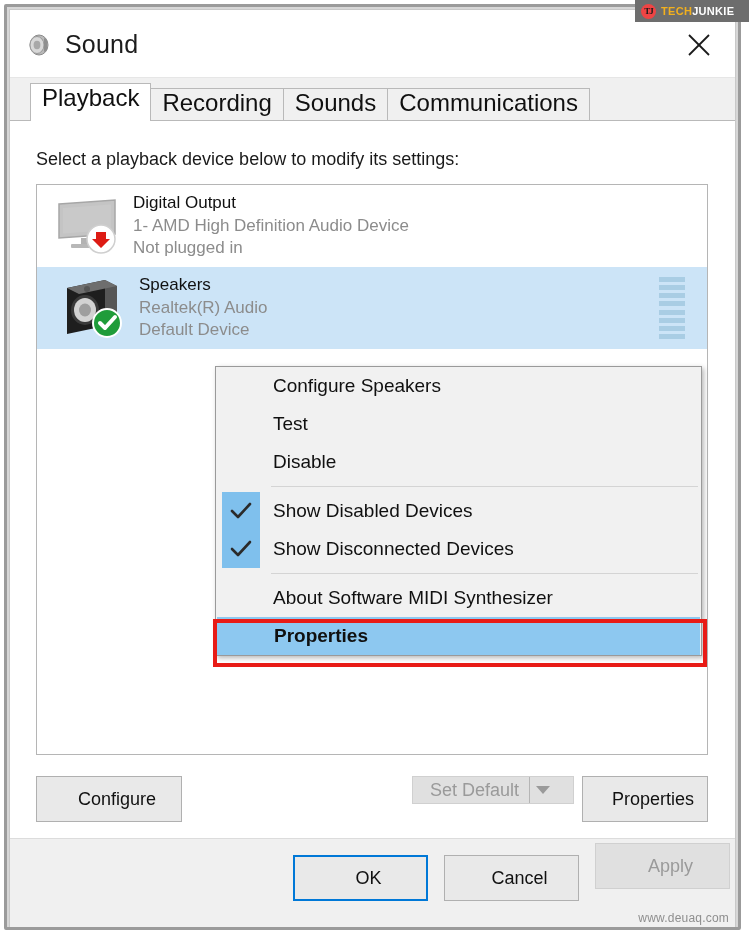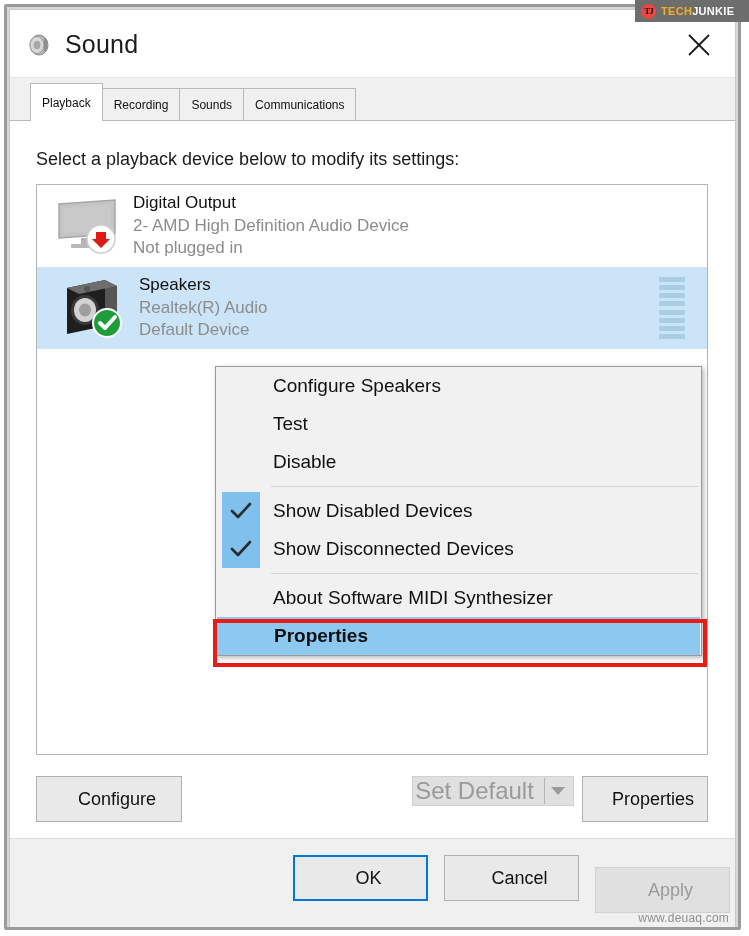--- a/index.html
+++ b/index.html
@@ -88,22 +88,22 @@
     background: #f0f0f0;
   }
   #tabs {
     position: absolute;
     left: 20px; bottom: 0px;
     display: flex; align-items: flex-end;
   }
   .tab {
     height: 33px;
     padding: 0 11px;
-    display: flex; align-items: center;
-    font-size: 12px;
+    display: flex; 
+    font-size: 24px;
     color: #101010;
     background: #f0f0f0;
     border: 1px solid #b9b9b9;
     border-bottom: none;
     margin-right: -1px;
   }
   .tab.active {
     background: #ffffff;
     height: 38px;
     border-color: #b9b9b9;
@@ -182,21 +182,21 @@
     font-family: "Liberation Sans", sans-serif;
     padding-left: 16px;
   }
   .btn.disabled { color: #9a9a9a; background: #e0e0e0; border-color: #d0d0d0; }
   #btn-configure { position: absolute; left: 0px; top: 0px; width: 146px; }
   #btn-setdefault {
     position: absolute; right: 134px; top: 0px; width: 162px;
     display: flex; align-items: center; justify-content: center;
     background: #e0e0e0; border: 1px solid #d0d0d0;
   }
-  #btn-setdefault-label { font-size: 24px; color: #9a9a9a; padding-right: 10px; }
+  #btn-setdefault-label { font-size: 18px; color: #9a9a9a; padding-right: 10px; }
   #btn-setdefault-sep { width: 1px; height: 26px; background: #b5b5b5; }
   #btn-setdefault-arrow { width: 26px; display: flex; align-items: center; justify-content: center; }
   #btn-properties-mid { position: absolute; right: 0px; top: 0px; width: 126px; }
 
   
   #footer {
     position: absolute;
     left: 10px; top: 838px;
     width: 725px; height: 89px;
     background: #f0f0f0;
@@ -206,21 +206,21 @@
     position: absolute; left: 283px; top: 16px;
     width: 135px; height: 46px;
     background: #e9e9e9;
     border: 2px solid #0078d7;
   }
   #btn-cancel {
     position: absolute; left: 434px; top: 16px;
     width: 135px; height: 46px;
   }
   #btn-apply {
-    position: absolute; left: 585px; top: 28px;
+    position: absolute; left: 585px; top: 4px;
     width: 135px; height: 46px;
   }
   #deuaq {
     position: absolute; right: 6px; bottom: 2px;
     font-size: 12px; color: #8e8e8e;
     font-family: "Liberation Sans", sans-serif;
     letter-spacing: .2px;
   }
 
   
@@ -329,21 +329,21 @@
             <path d="M6 10 L62 6 L62 40 L6 44 Z" fill="#c4c4c4" stroke="#a6a6a6" stroke-width="1.5"></path>
             <path d="M10 14 L58 10.5 L58 36 L10 39.5 Z" fill="#c9c9c9"></path>
             <rect x="28" y="44" width="12" height="7" fill="#b3b3b3"></rect>
             <rect x="18" y="50" width="32" height="4" rx="1" fill="#b8b8b8"></rect>
             <circle cx="48" cy="45" r="14" fill="#ffffff" stroke="#cfcfcf" stroke-width="1.5"></circle>
             <path d="M43 38 L53 38 L53 45 L57 45 L48 54 L39 45 L43 45 Z" fill="#dd1b14"></path>
           </svg>
         </div>
         <div class="device-texts">
           <span class="device-name">Digital Output</span>
-          <span class="device-desc">2- AMD High Definition Audio Device</span>
+          <span class="device-desc">1- AMD High Definition Audio Device</span>
           <span class="device-status">Not plugged in</span>
         </div>
       </div>
 
       <div class="device-row selected">
         <div class="device-icon-wrap">
           <svg width="72" height="64" viewBox="0 0 72 64">
             <path d="M8 12 L46 4 L46 50 L8 58 Z" fill="#1e1e1e"></path>
             <path d="M46 4 L58 10 L58 44 L46 50 Z" fill="#565656"></path>
             <path d="M8 12 L46 4 L58 10 L20 18 Z" fill="#6e6e6e"></path>

